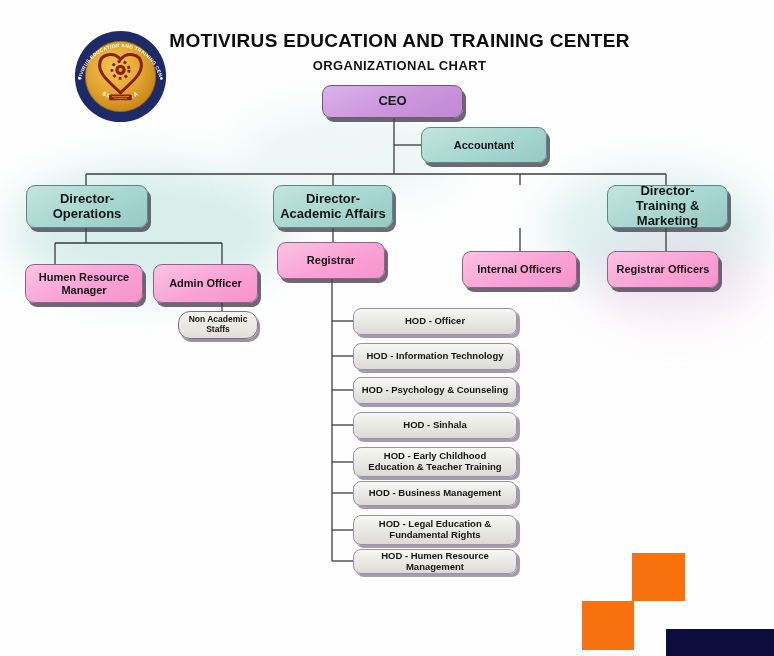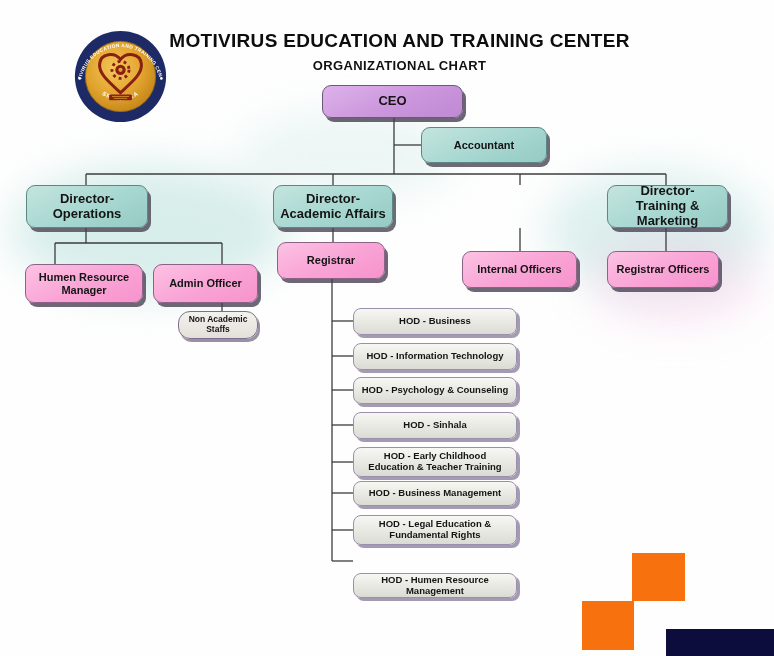--- a/index.html
+++ b/index.html
@@ -160,41 +160,41 @@
   </div>
 
   <div class="node pink" style="left:462px;top:251px;width:115px;height:37px;">
     <span>Internal Officers</span>
   </div>
   <div class="node pink" style="left:607px;top:251px;width:112px;height:37px;">
     <span>Registrar Officers</span>
   </div>
 
   <div class="node hod" style="left:353px;top:308px;width:164px;height:27px;">
-    <span>HOD - Business</span>
+    <span>HOD - Officer</span>
   </div>
   <div class="node hod" style="left:353px;top:343px;width:164px;height:27px;">
     <span>HOD - Information Technology</span>
   </div>
   <div class="node hod" style="left:353px;top:377px;width:164px;height:27px;">
     <span>HOD - Psychology &amp; Counseling</span>
   </div>
   <div class="node hod" style="left:353px;top:412px;width:164px;height:27px;">
     <span>HOD - Sinhala</span>
   </div>
   <div class="node hod" style="left:353px;top:447px;width:164px;height:30px;">
     <span>HOD - Early Childhood Education &amp; Teacher Training</span>
   </div>
   <div class="node hod" style="left:353px;top:481px;width:164px;height:25px;">
     <span>HOD - Business Management</span>
   </div>
   <div class="node hod" style="left:353px;top:515px;width:164px;height:30px;">
     <span>HOD - Legal Education &amp; Fundamental Rights</span>
   </div>
-  <div class="node hod" style="left:353px;top:549px;width:164px;height:25px;margin-top:24px;">
+  <div class="node hod" style="left:353px;top:549px;width:164px;height:25px;">
     <span>HOD - Humen Resource Management</span>
   </div>
 
   <div class="decor sq1" style="background:#f7720e;"></div>
   <div class="decor sq2" style="background:#f7720e;"></div>
   <div class="decor navybar" style="background:#0d0d3d;"></div>
 
 </div>
 
 </body></html>

